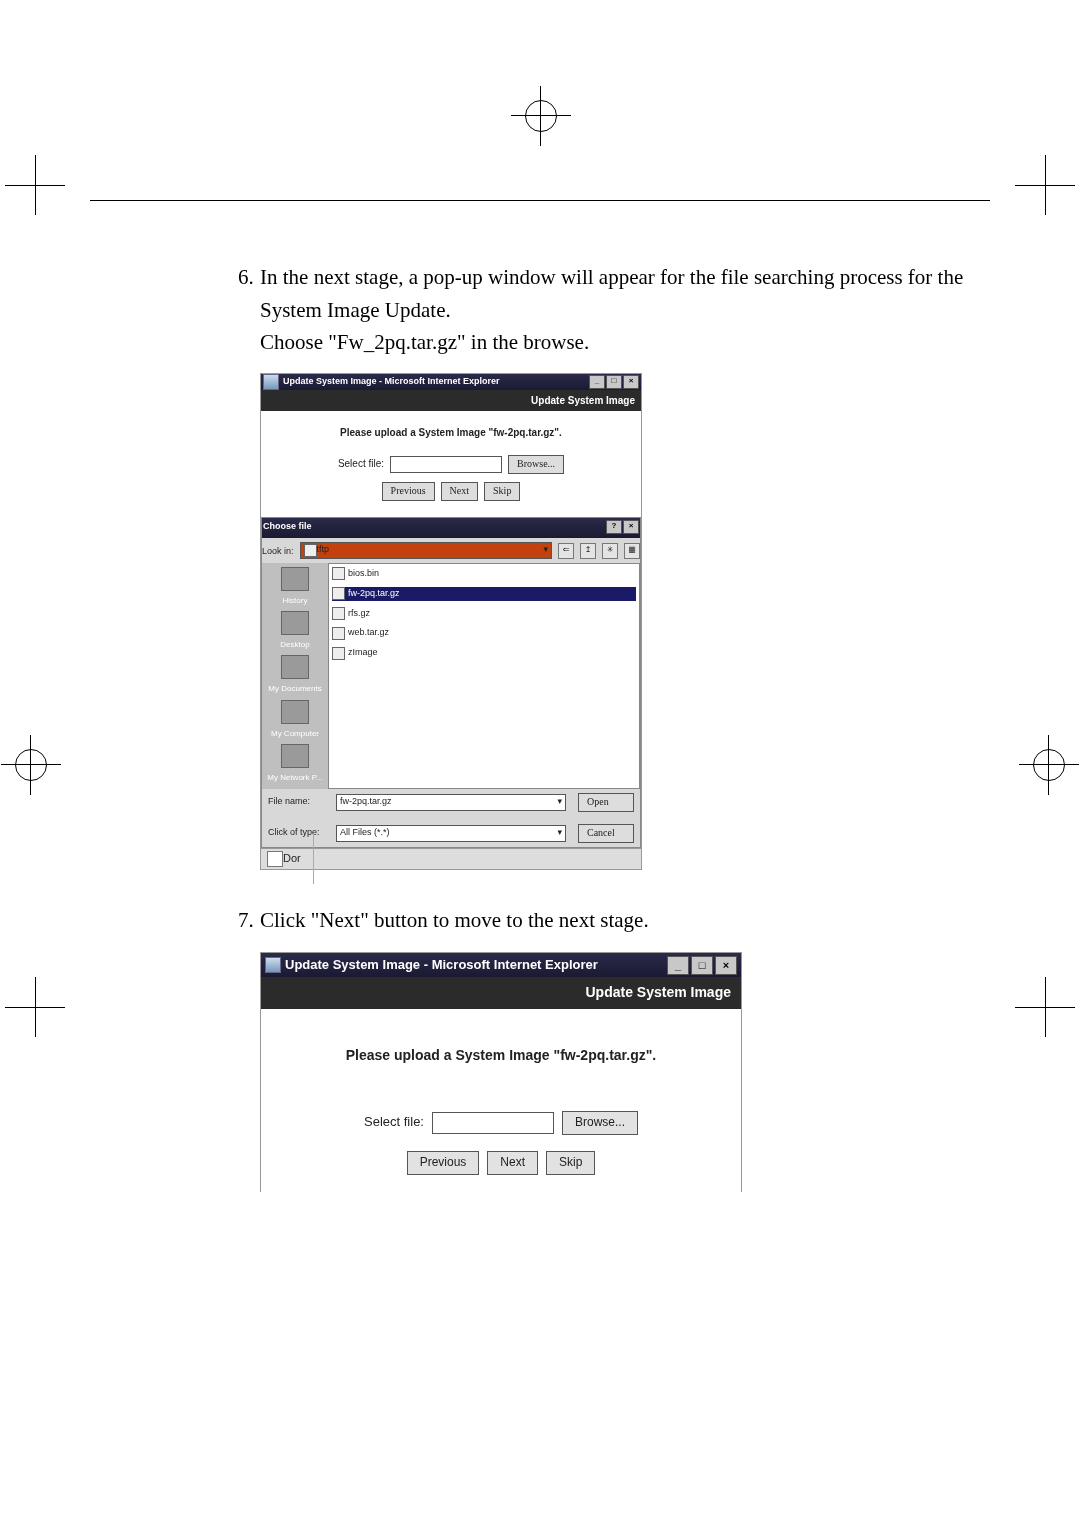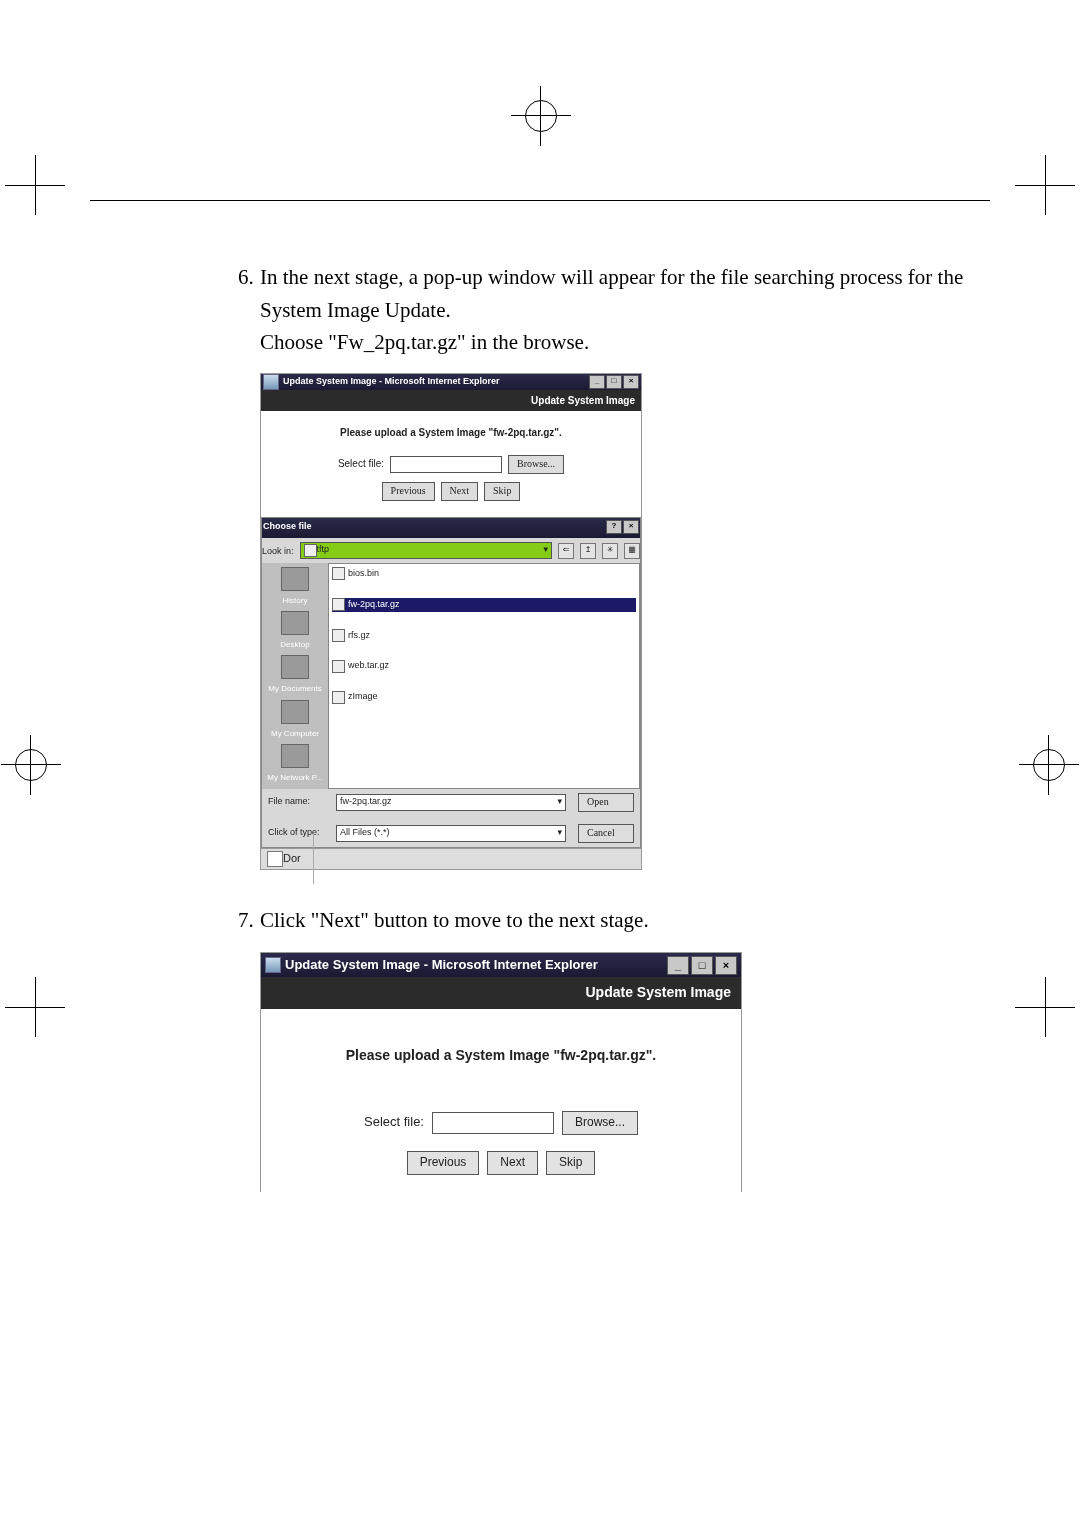--- a/index.html
+++ b/index.html
@@ -35,26 +35,26 @@
   .body1{padding:14px 10px 8px}
   .msg{text-align:center;font-weight:bold;font-size:10px;margin-bottom:14px}
   .row{display:flex;align-items:center;justify-content:center;gap:6px;margin-bottom:8px}
   .fld{height:15px;width:110px;border:1px solid #555;background:#fff}
   .btn,.btn2{height:17px;padding:0 8px;border:1px solid #555;background:#ddd;display:flex;align-items:center;font-size:10px;font-family:Tahoma}
   
   .filedlg{border:1px solid #888;background:#d8d8d8;font-size:9px}
   .filedlg .dlgtitle{height:16px;background:linear-gradient(#2a2a4a,#1a1a33);color:#fff;font-weight:bold;padding:2px 1px;display:flex}
   .filedlg .dlgtitle .spacer{flex:1}
   .lookrow{display:flex;align-items:flex-end;gap:6px;padding:4px 0}
-  .lookrow .combo{flex:1;height:15px;background:#84cc16;border:1px solid #555;display:flex;align-items:center;padding:0 3px}
+  .lookrow .combo{flex:1;height:15px;background:#c2410c;border:1px solid #555;display:flex;align-items:center;padding:0 3px}
   .ticon{width:14px;height:14px;border:1px solid #777;background:#e4e4e4;display:inline-flex;align-items:center;justify-content:center;font-size:8px}
   .dlgbody{display:flex}
   .places{width:66px;background:#bfbfbf;display:flex;flex-direction:column;align-items:center;gap:4px;padding:4px 0;color:#fff;font-size:8px}
   .places .pl{width:26px;height:22px;background:#9a9a9a;border:1px solid #666}
-  .filelist{flex:1;background:#fff;border:1px solid #888;min-height:108px;padding:3px;display:flex;flex-direction:column;gap:17px}
+  .filelist{flex:1;background:#fff;border:1px solid #888;min-height:108px;padding:3px;display:flex;flex-direction:column;gap:6px}
   .filelist .f{display:flex;align-items:center;gap:3px;font-size:9px}
   .filelist .f.sel{background:#1a1a66;color:#fff}
   .fi{width:11px;height:11px;border:1px solid #666;background:#eee;display:inline-block}
   .dlgfoot{padding:4px 6px;display:grid;grid-template-columns:56px 1fr 56px;gap:12px;align-items:center}
   .dlgfoot .combo{height:15px;background:#fff;border:1px solid #555;display:flex;align-items:center;padding:0 3px}
   
   .shot2{width:480px;margin:16px 0 8px 0;border:1px solid #999;font-family:Tahoma,Arial,sans-serif;color:#222;background:#fff}
   .titlebar2{height:24px;background:linear-gradient(#2a2a4a,#1a1a33);color:#fff;display:flex;align-items:center;padding:0 4px;font-size:13px;font-weight:bold}
   .titlebar2 .spacer{flex:1}
   .winbtns2{display:flex;gap:2px}

